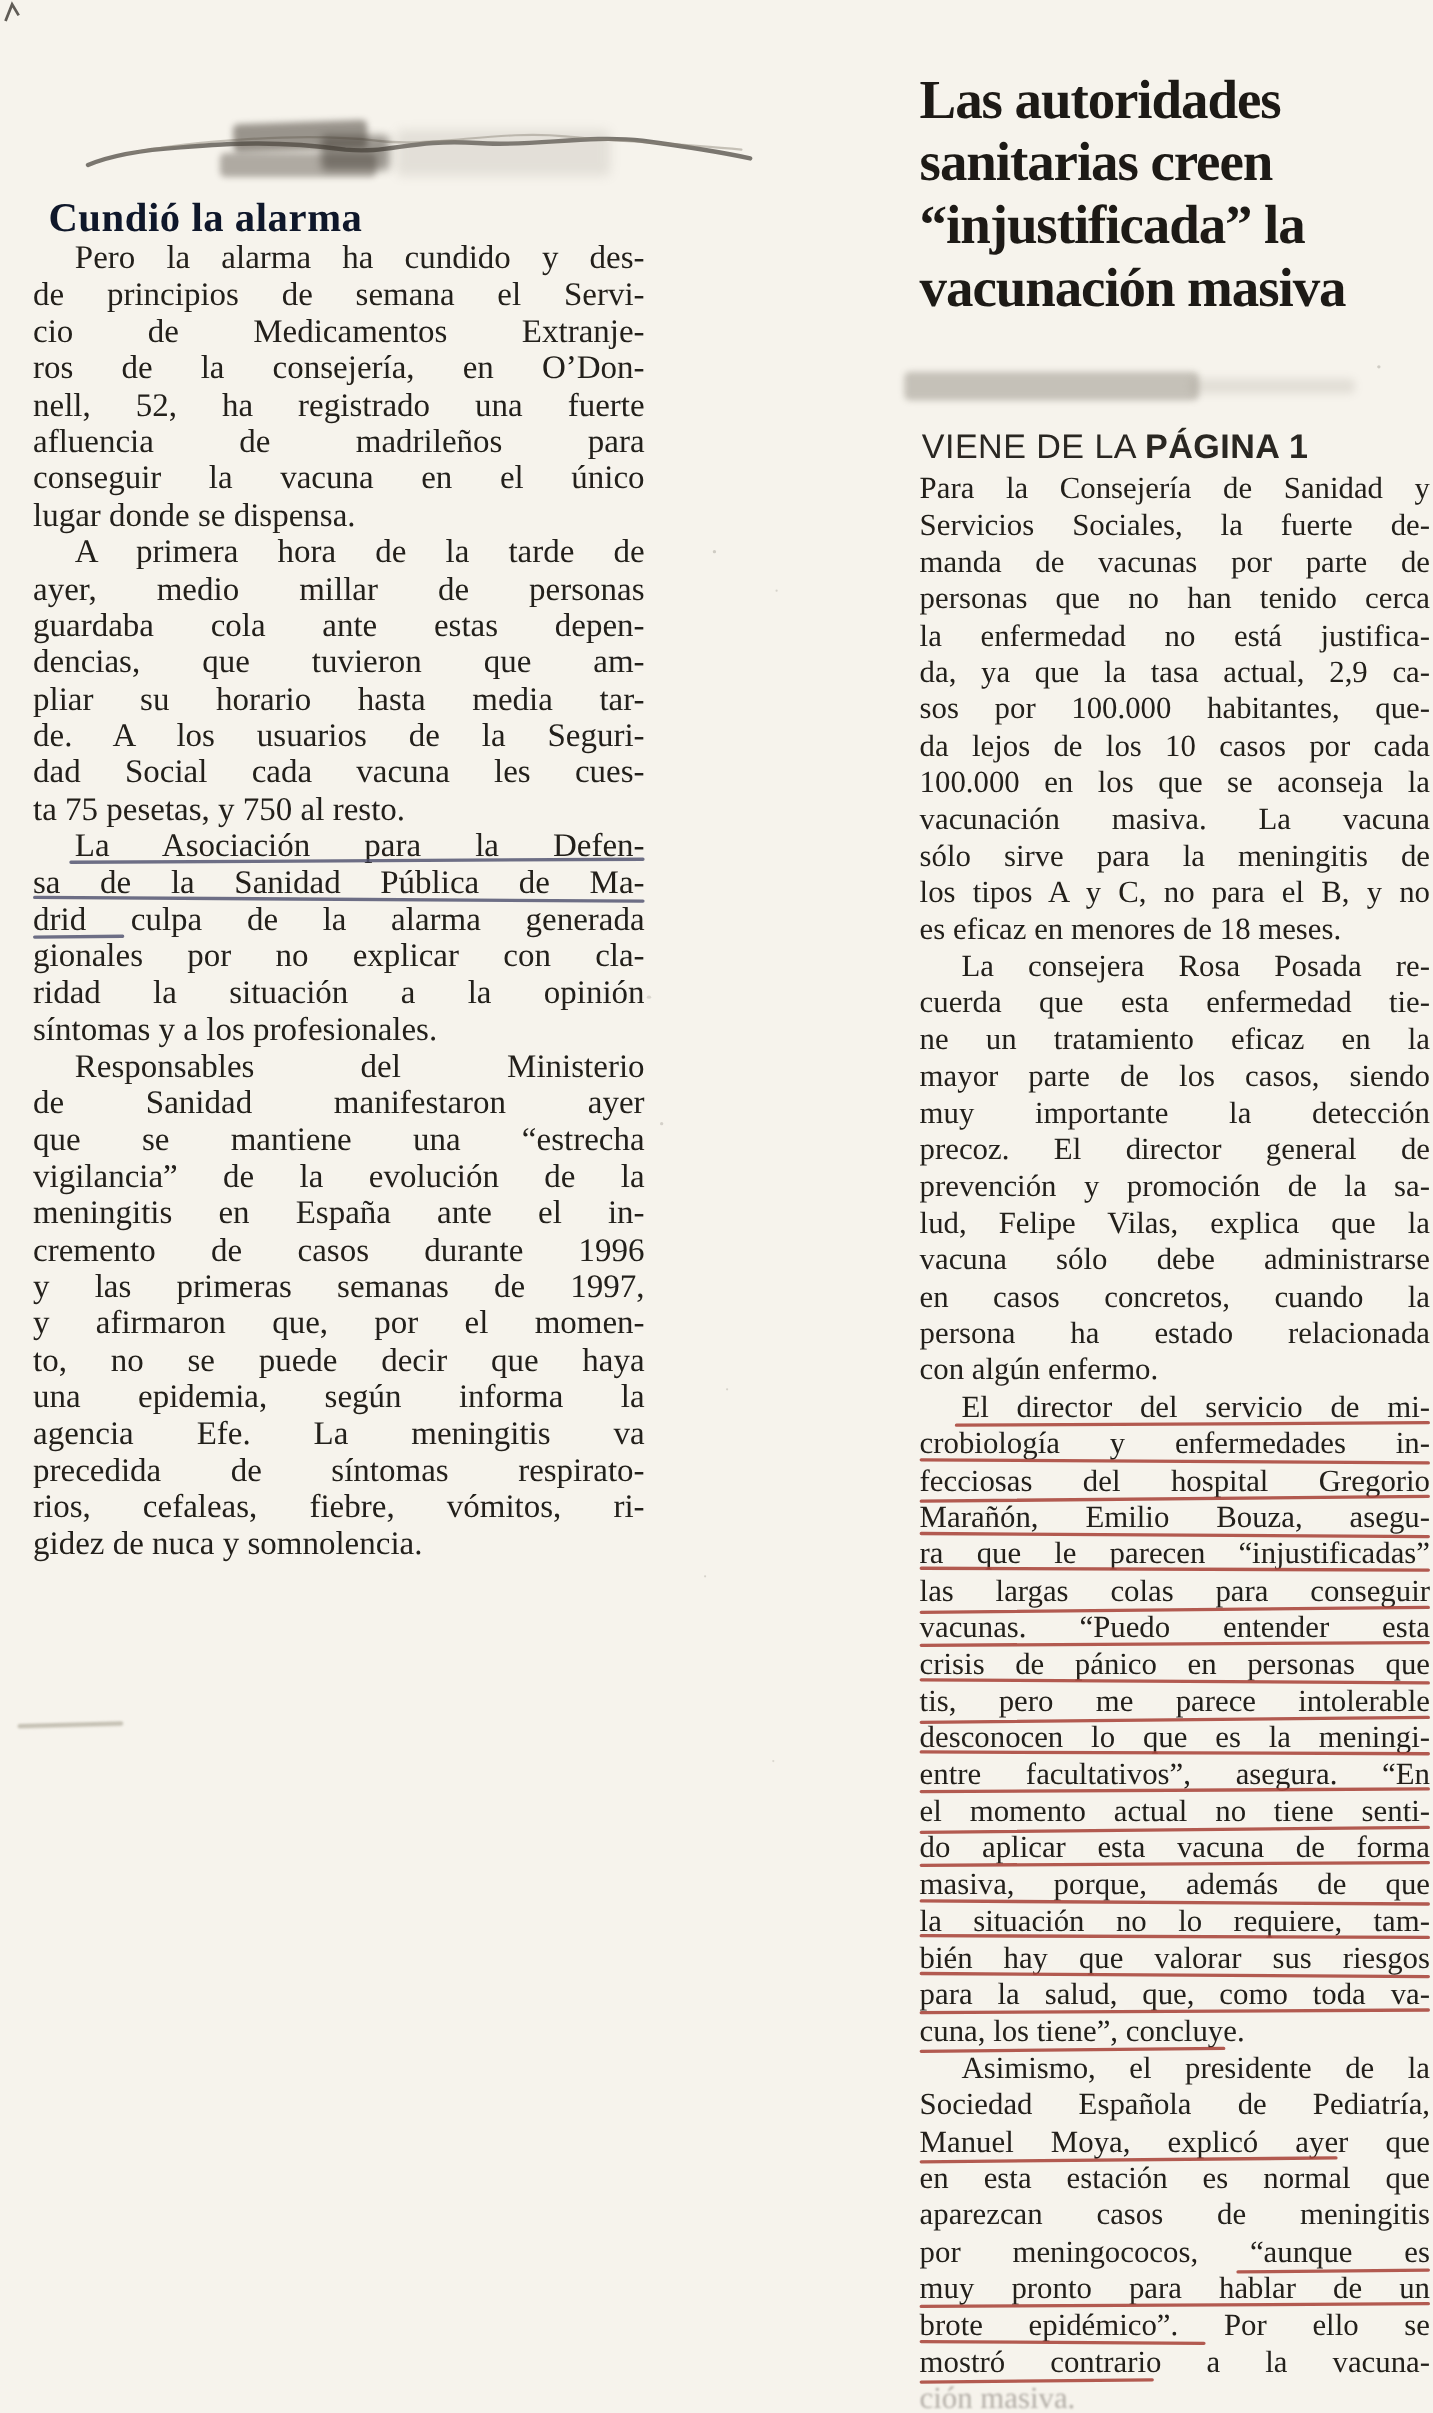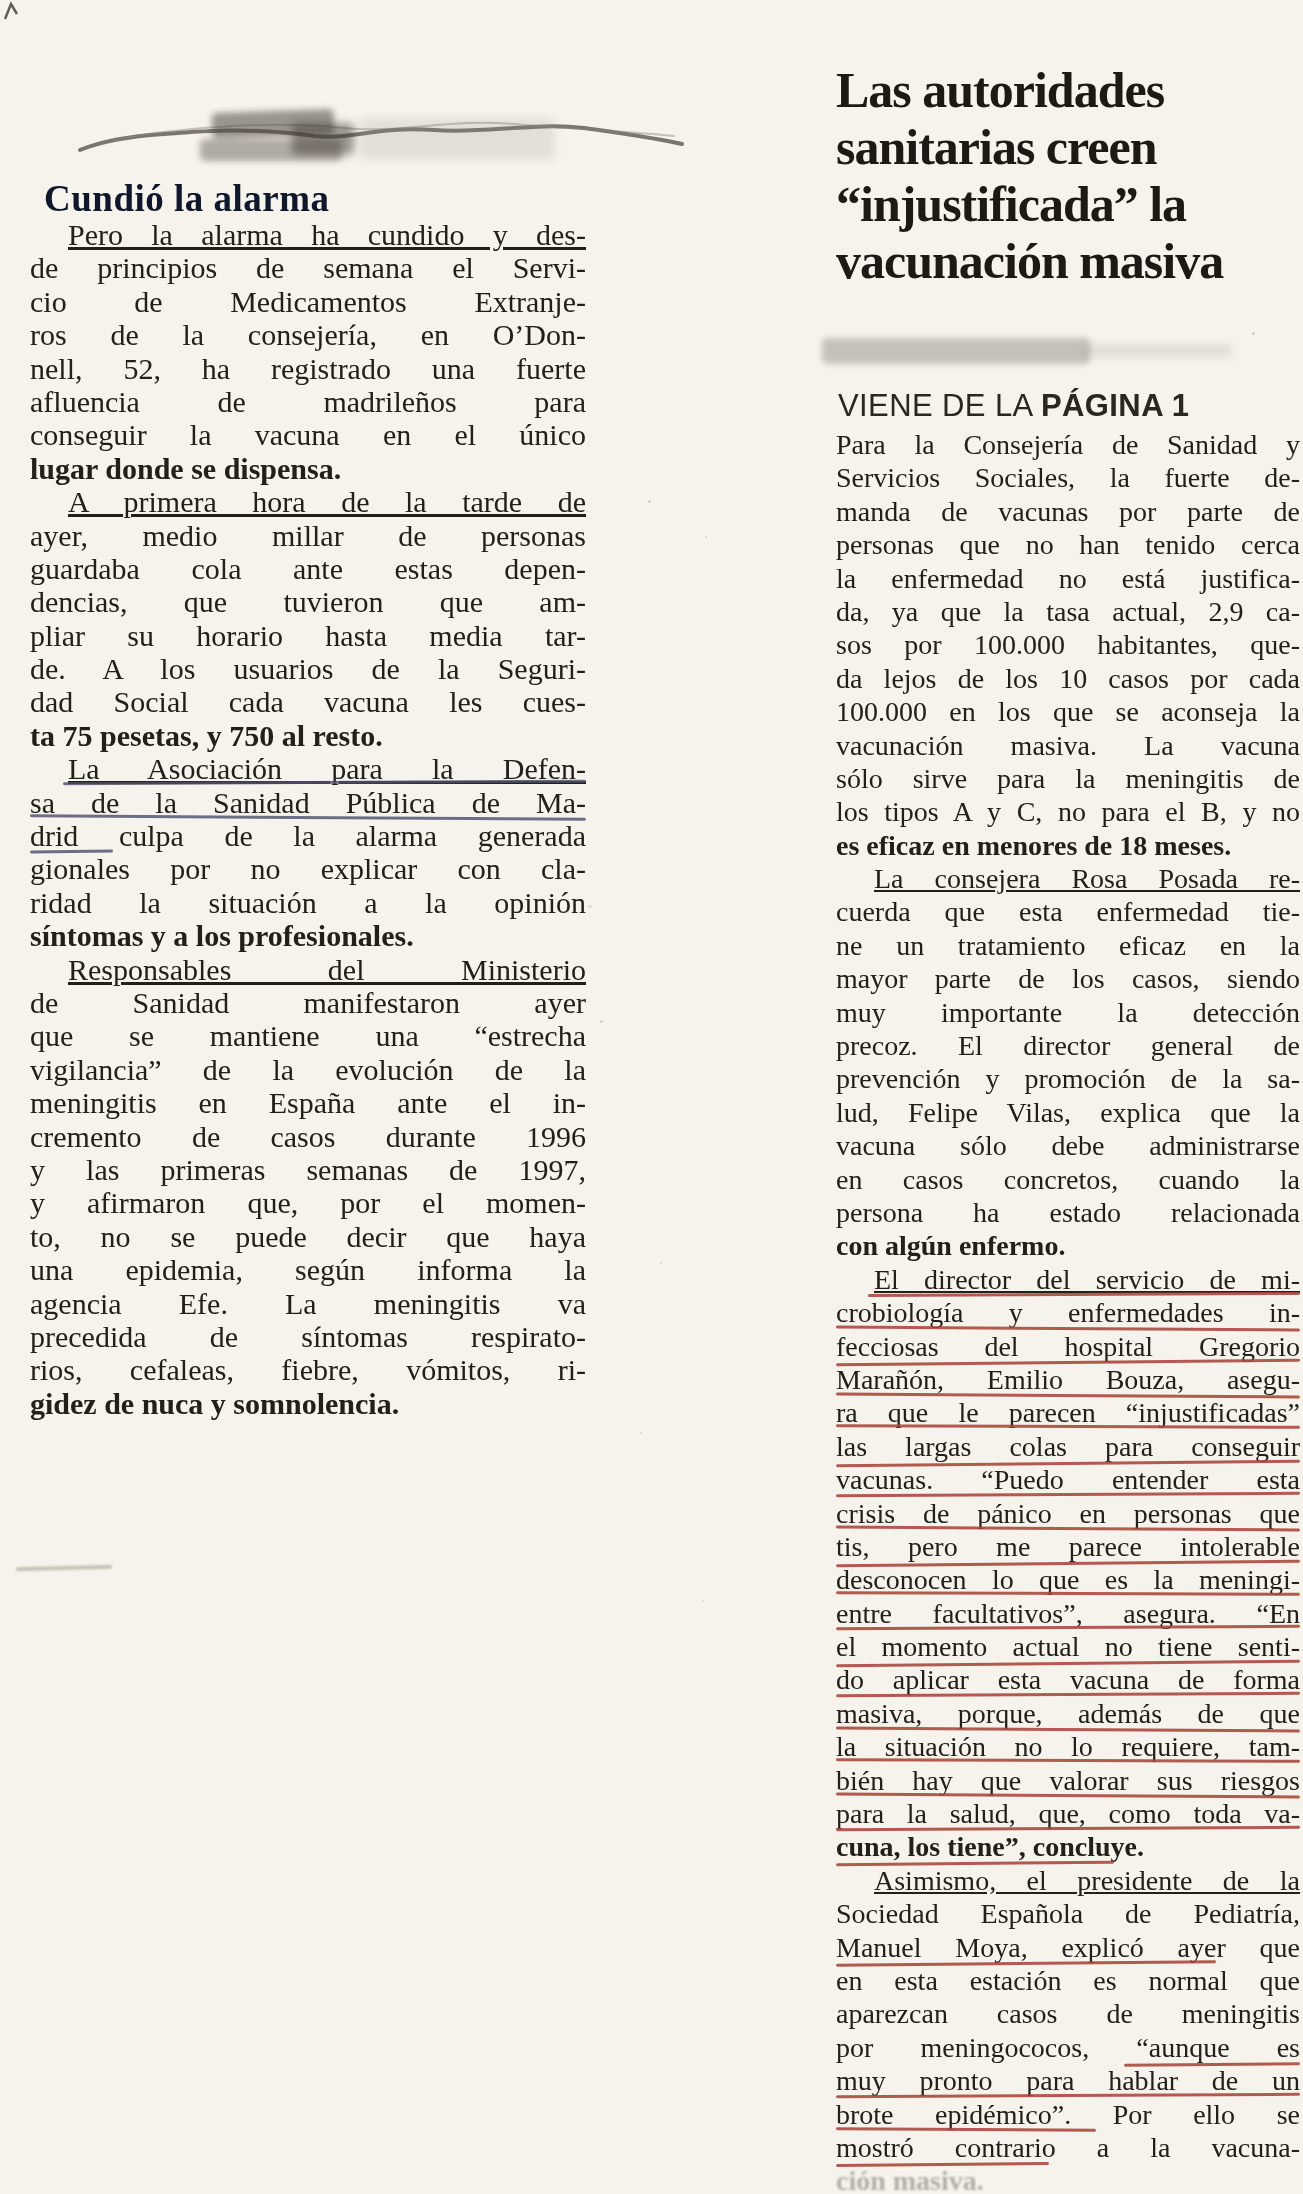--- a/index.html
+++ b/index.html
@@ -31,22 +31,22 @@
   }
   .kicker .bold{font-weight:bold;}
   .right-body{position:absolute;left:0;top:428px;width:464px;
     font-size:28px;line-height:33.4px;}
   
   .para{margin:0;}
   .line{
     position:relative;text-align:justify;text-align-last:justify;
     max-height:33.4px;overflow:visible;
   }
-  .line.last{text-align-last:left;font-weight:bold;}
-  .line.ind{padding-left:38px;text-decoration:underline;}
+  .line.last{text-align-last:left;}
+  .line.ind{padding-left:38px;}
   .line.faded{color:rgba(70,63,54,.38);filter:blur(.8px);}
   .uline{
     position:absolute;bottom:1px;height:2.6px;border-radius:3px;
     transform:rotate(-.3deg);pointer-events:none;
   }
   .u-red{opacity:.88;}
   .u-blue{height:3.2px;opacity:.82;}
   .para .line:nth-child(2n) .uline{transform:rotate(.35deg);bottom:0;}
   .para .line:nth-child(3n) .uline{transform:rotate(-.55deg);bottom:-1px;}
   .para .line:nth-child(5n) .uline{transform:rotate(.2deg);bottom:2px;}

